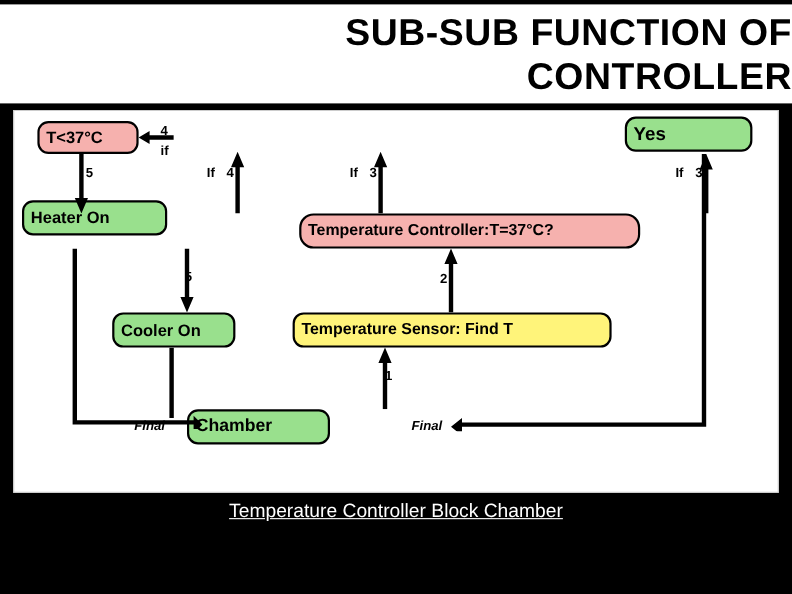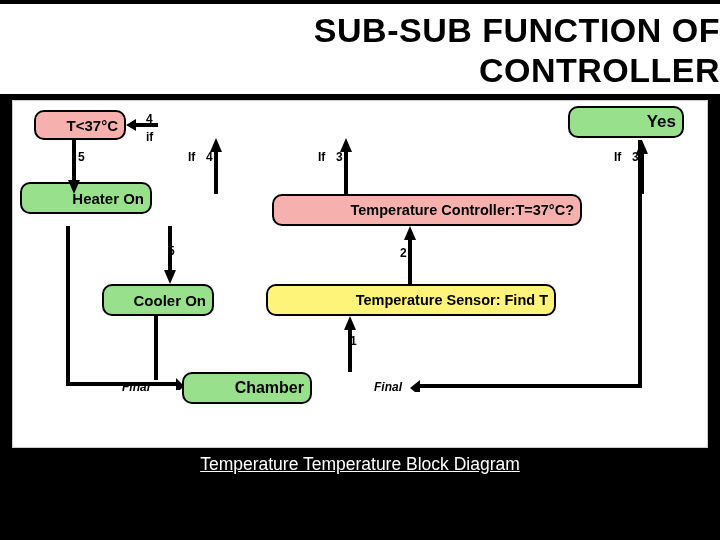--- a/index.html
+++ b/index.html
@@ -38,21 +38,21 @@
     font-weight: 400;
     text-decoration: underline;
   }
 
   .box {
     position: absolute;
     border: 2px solid #000;
     border-radius: 10px;
     display: flex;
     align-items: center;
-    justify-content: flex-end;
+    justify-content: flex-start;
     font-weight: 700;
     font-size: 15px;
     padding: 0 6px;
     white-space: nowrap;
     color: #000;
   }
   .pink   { background: #f6b1ae; }
   .green  { background: #99e08d; }
   .yellow { background: #fff47a; }
 
@@ -83,32 +83,32 @@
     <div class="box pink" style="left:22px;  top:10px; width:92px; height:30px;">
         <span>T&lt;37°C</span>
       </div>
     <div class="box green" style="left:556px; top:6px;  width:116px; height:32px; font-size:17px;">
         <span>Yes</span>
       </div>
 
     <div class="box green" style="left:8px;   top:82px; width:132px; height:32px; font-size:15px;">
         <span>Heater On</span>
       </div>
-    <div class="box pink" style="left:260px; top:94px; width:310px; height:32px; font-size:14.5px;">
+    <div class="box pink" style="left:260px; top:94px; width:310px; height:32px; font-size:14.5px;border-radius:13px;">
         <span>Temperature Controller:T=37°C?</span>
       </div>
 
     <div class="box yellow" style="left:254px; top:184px; width:290px; height:32px; font-size:14.5px;">
         <span>Temperature Sensor: Find T</span>
       </div>
     <div class="box green" style="left:90px;  top:184px; width:112px; height:32px; font-size:15px;">
         <span>Cooler On</span>
       </div>
 
-    <div class="box green" style="left:170px; top:272px; width:130px; height:32px; font-size:16px;">
+    <div class="box green" style="left:158px; top:272px; width:130px; height:32px; font-size:16px;">
         <span>Chamber</span>
       </div>
 
     <span class="lbl" style="left:134px; top:12px;">4</span>
     <span class="lbl" style="left:134px; top:30px;">if</span>
     <span class="lbl" style="left:66px;  top:50px;">5</span>
 
     <span class="lbl" style="left:176px; top:50px;">If</span>
     <span class="lbl" style="left:194px; top:50px;">4</span>
 
@@ -164,14 +164,14 @@
     <svg class="arrow-svg" style="left:140px; top:216px;" width="8" height="64">
       <rect x="2" y="0" width="4" height="64"></rect>
     </svg>
 
     <svg class="arrow-svg" style="left:300px; top:40px;" width="340" height="252">
       <path d="M326 0 L326 244 L108 244 L108 240 L98 248 L108 256 L108 248 L330 248 L330 0 Z"></path>
     </svg>
 
   </div>
 
-  <div class="caption">Temperature Temperature Block Diagram</div>
+  <div class="caption">Temperature Controller Block Chamber</div>
 </div>
 
 </body></html>

